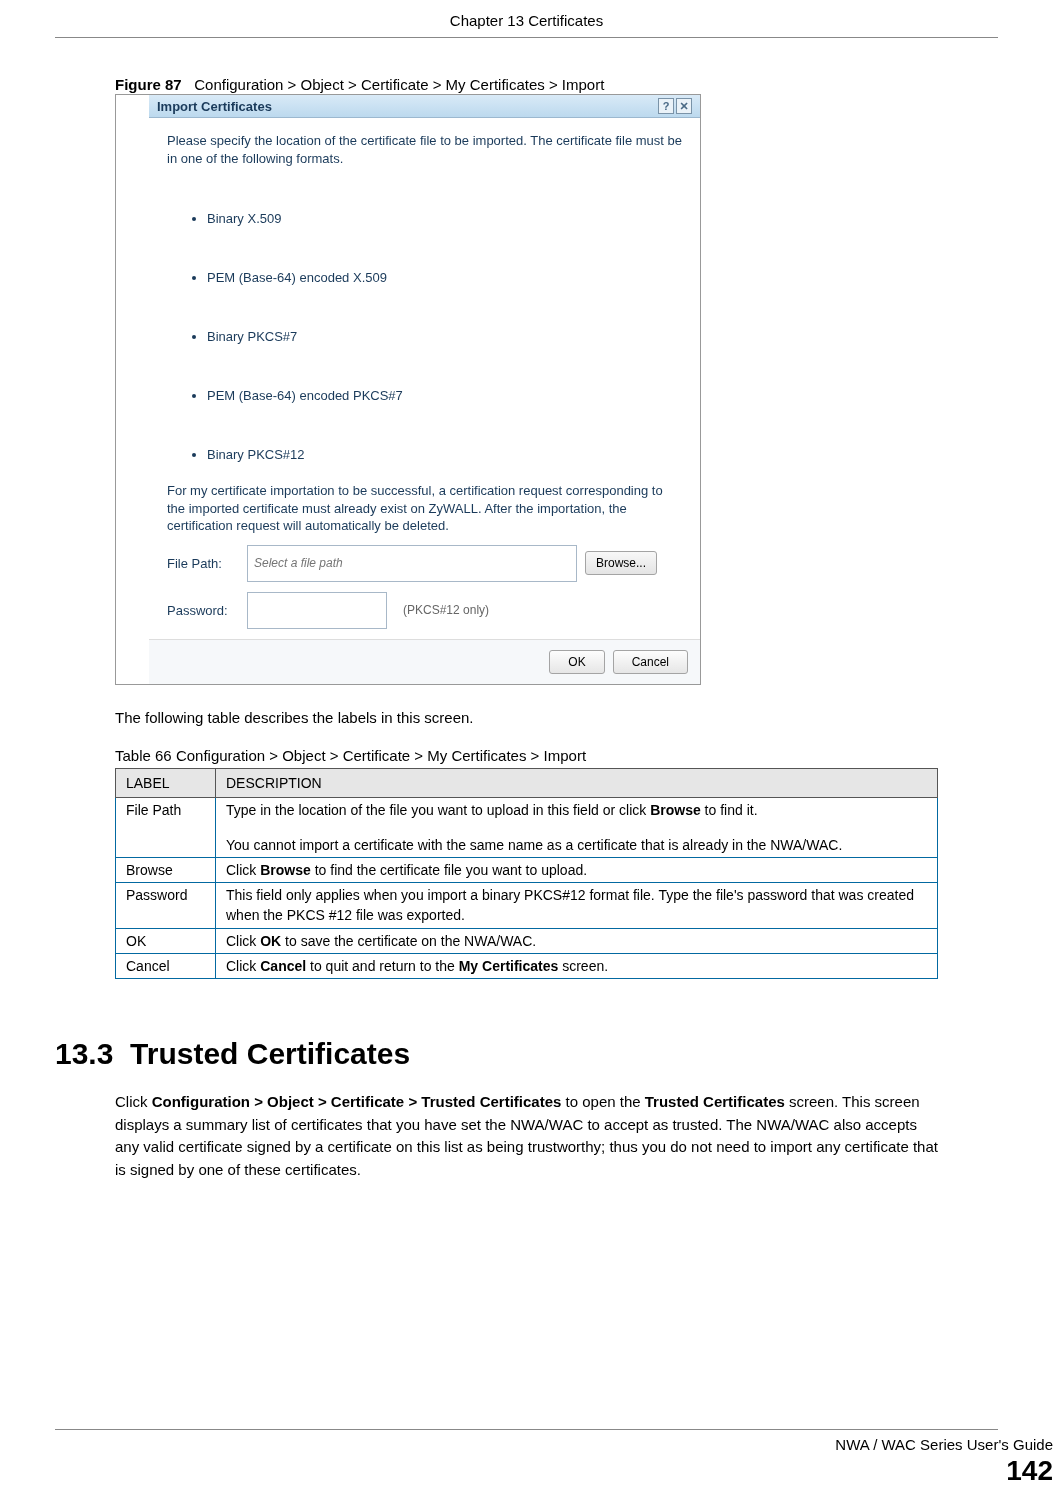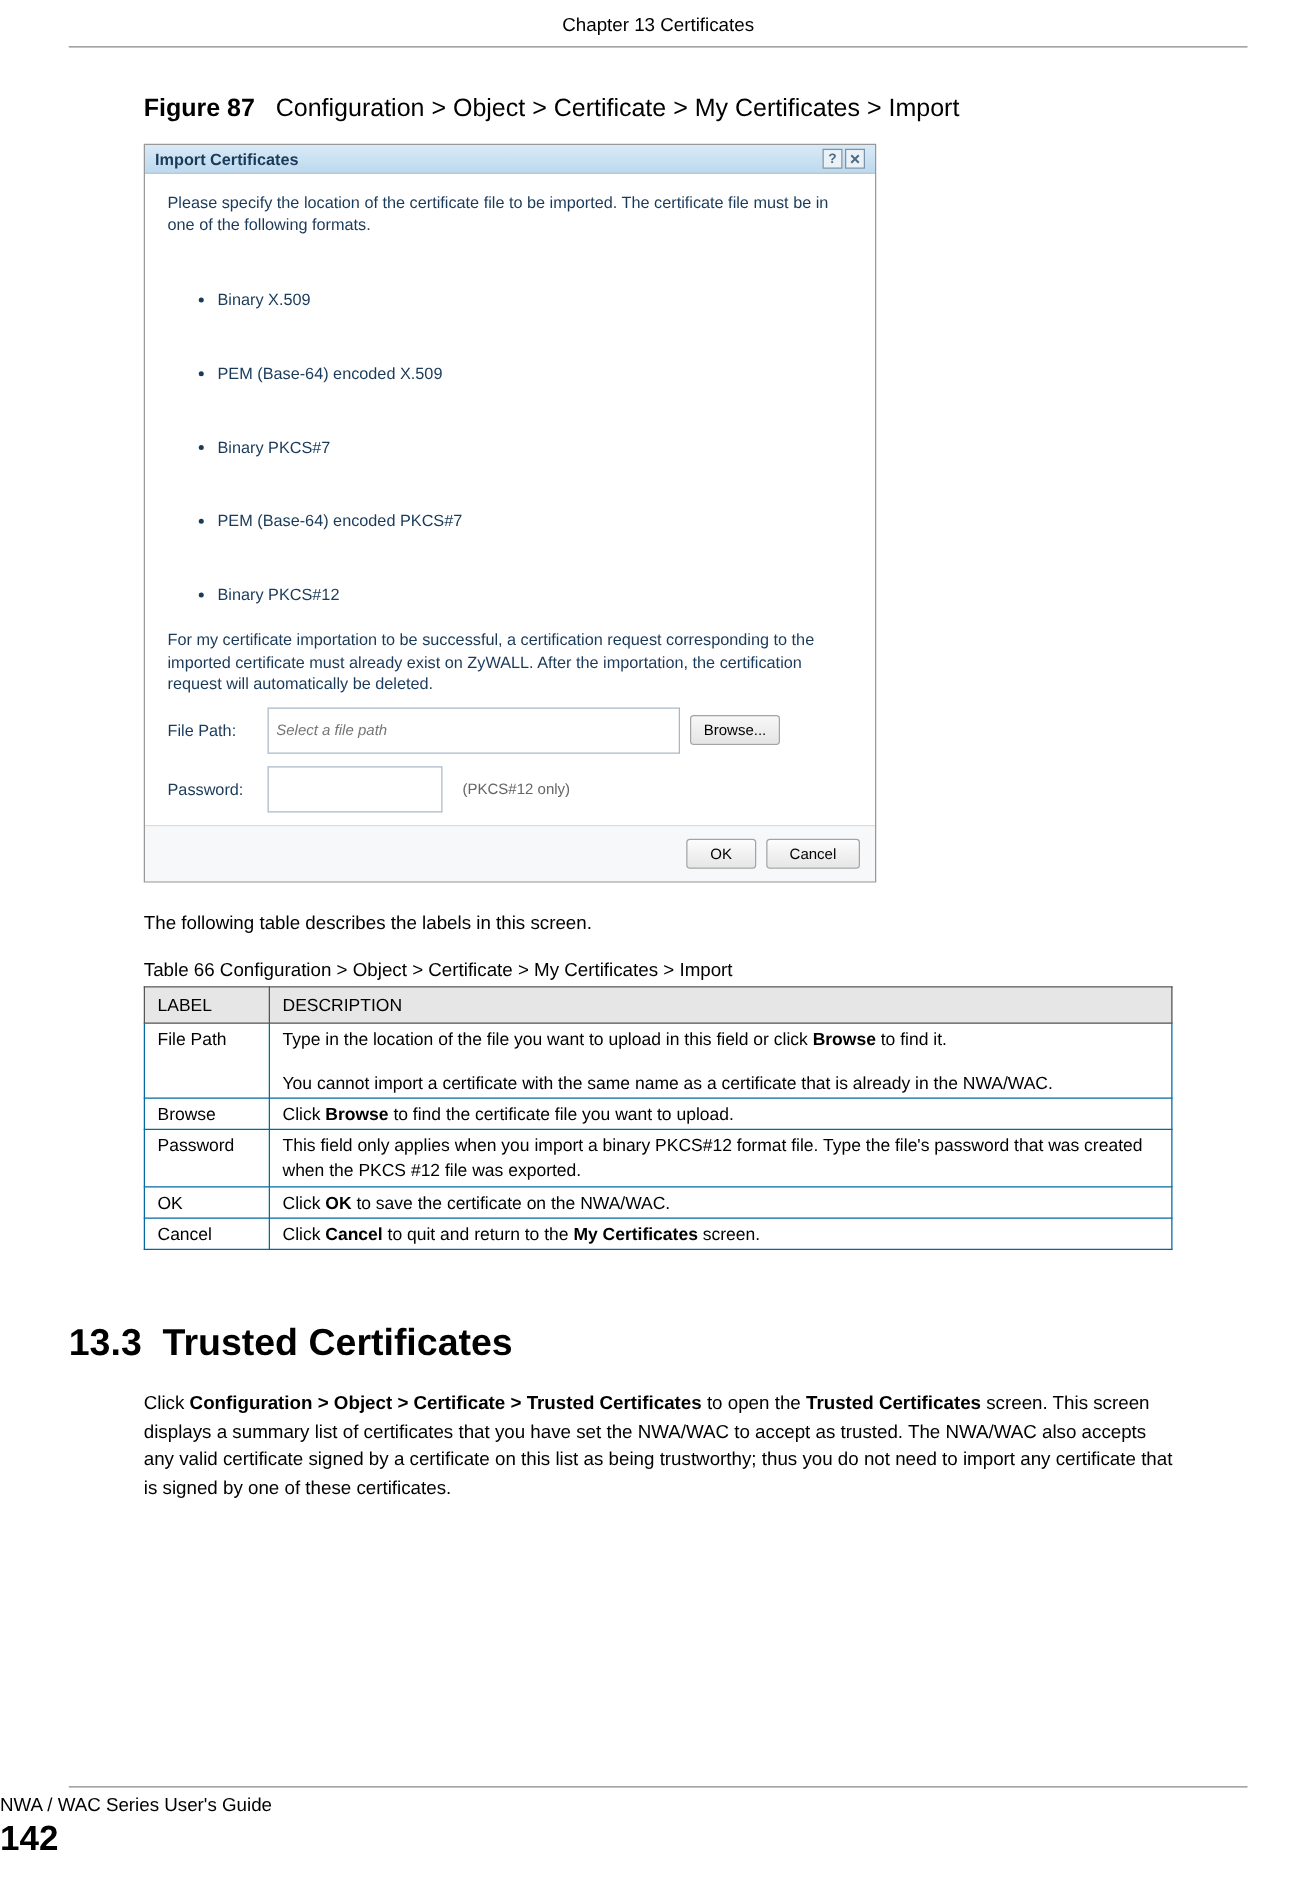--- a/index.html
+++ b/index.html
@@ -19,31 +19,32 @@
       font-size: 15px;
       padding-top: 12px;
       padding-bottom: 8px;
     }
     .hr-top {
       border: none;
       border-top: 1px solid #888;
       margin: 0 0 38px 0;
     }
     .figure-caption {
-      font-size: 20px;
+      font-size: 15px;
       margin-left: 60px;
-      margin-bottom: 16px;
+      margin-bottom: 1px;
     }
     .figure-caption .bold { font-weight: bold; }
     .dialog-wrap {
       margin-left: 60px;
       width: 586px;
       border: 1px solid #999;
       background: #fff;
       font-family: "Trebuchet MS", Arial, sans-serif;
+      padding-left: 33px;
     }
     .dialog-titlebar {
       background: linear-gradient(#d9eaf7, #bcd9ee);
       border-bottom: 1px solid #9cb8cf;
       padding: 3px 8px;
       display: flex;
       align-items: center;
       justify-content: space-between;
       font-size: 13px;
       color: #1a3a5a;
@@ -129,21 +130,21 @@
     table.desc td b { font-weight:bold; }
     .col-label { width:100px; }
     h2.section {
       font-size: 30px;
       font-weight: bold;
       margin: 58px 0 20px 0;
     }
     .footer {
       position:absolute;
       bottom:20px; left:0; width:100%;
-      text-align:left;
+      text-align:right;
     }
     .footer-line { font-size:15px; }
     .footer-page { font-size:28px; font-weight:bold; margin-top:2px; }
     .hr-bottom {
       border:none; border-top:1px solid #888;
       margin: 0 55px 6px 55px;
     }
   </style>
 </head>
 <body>

